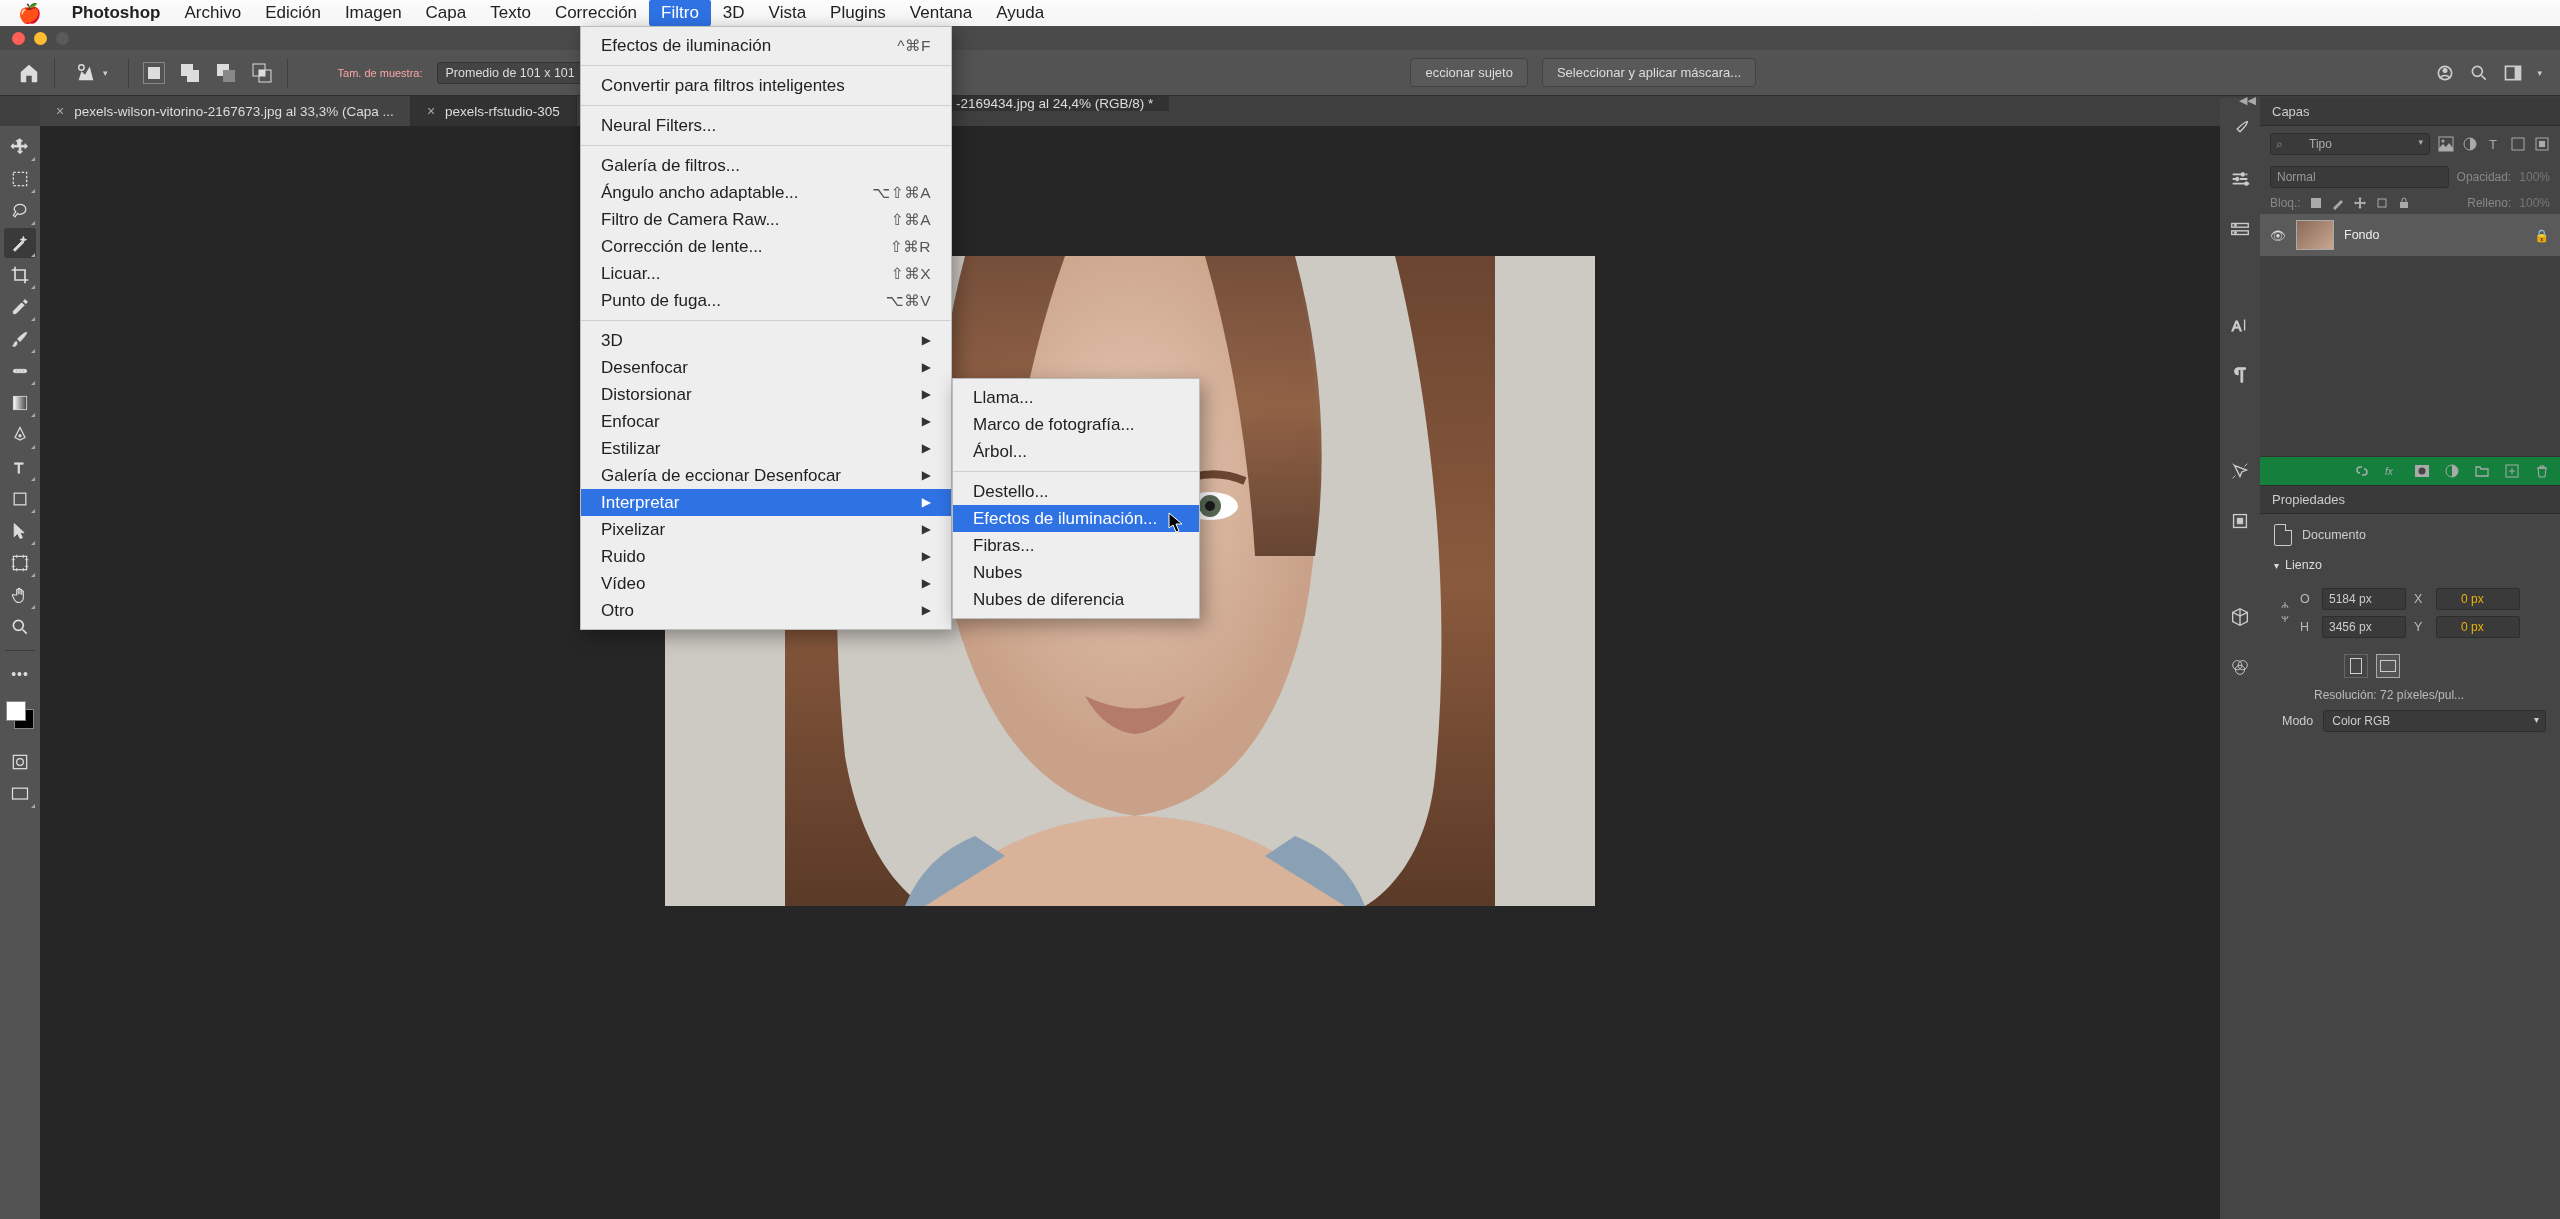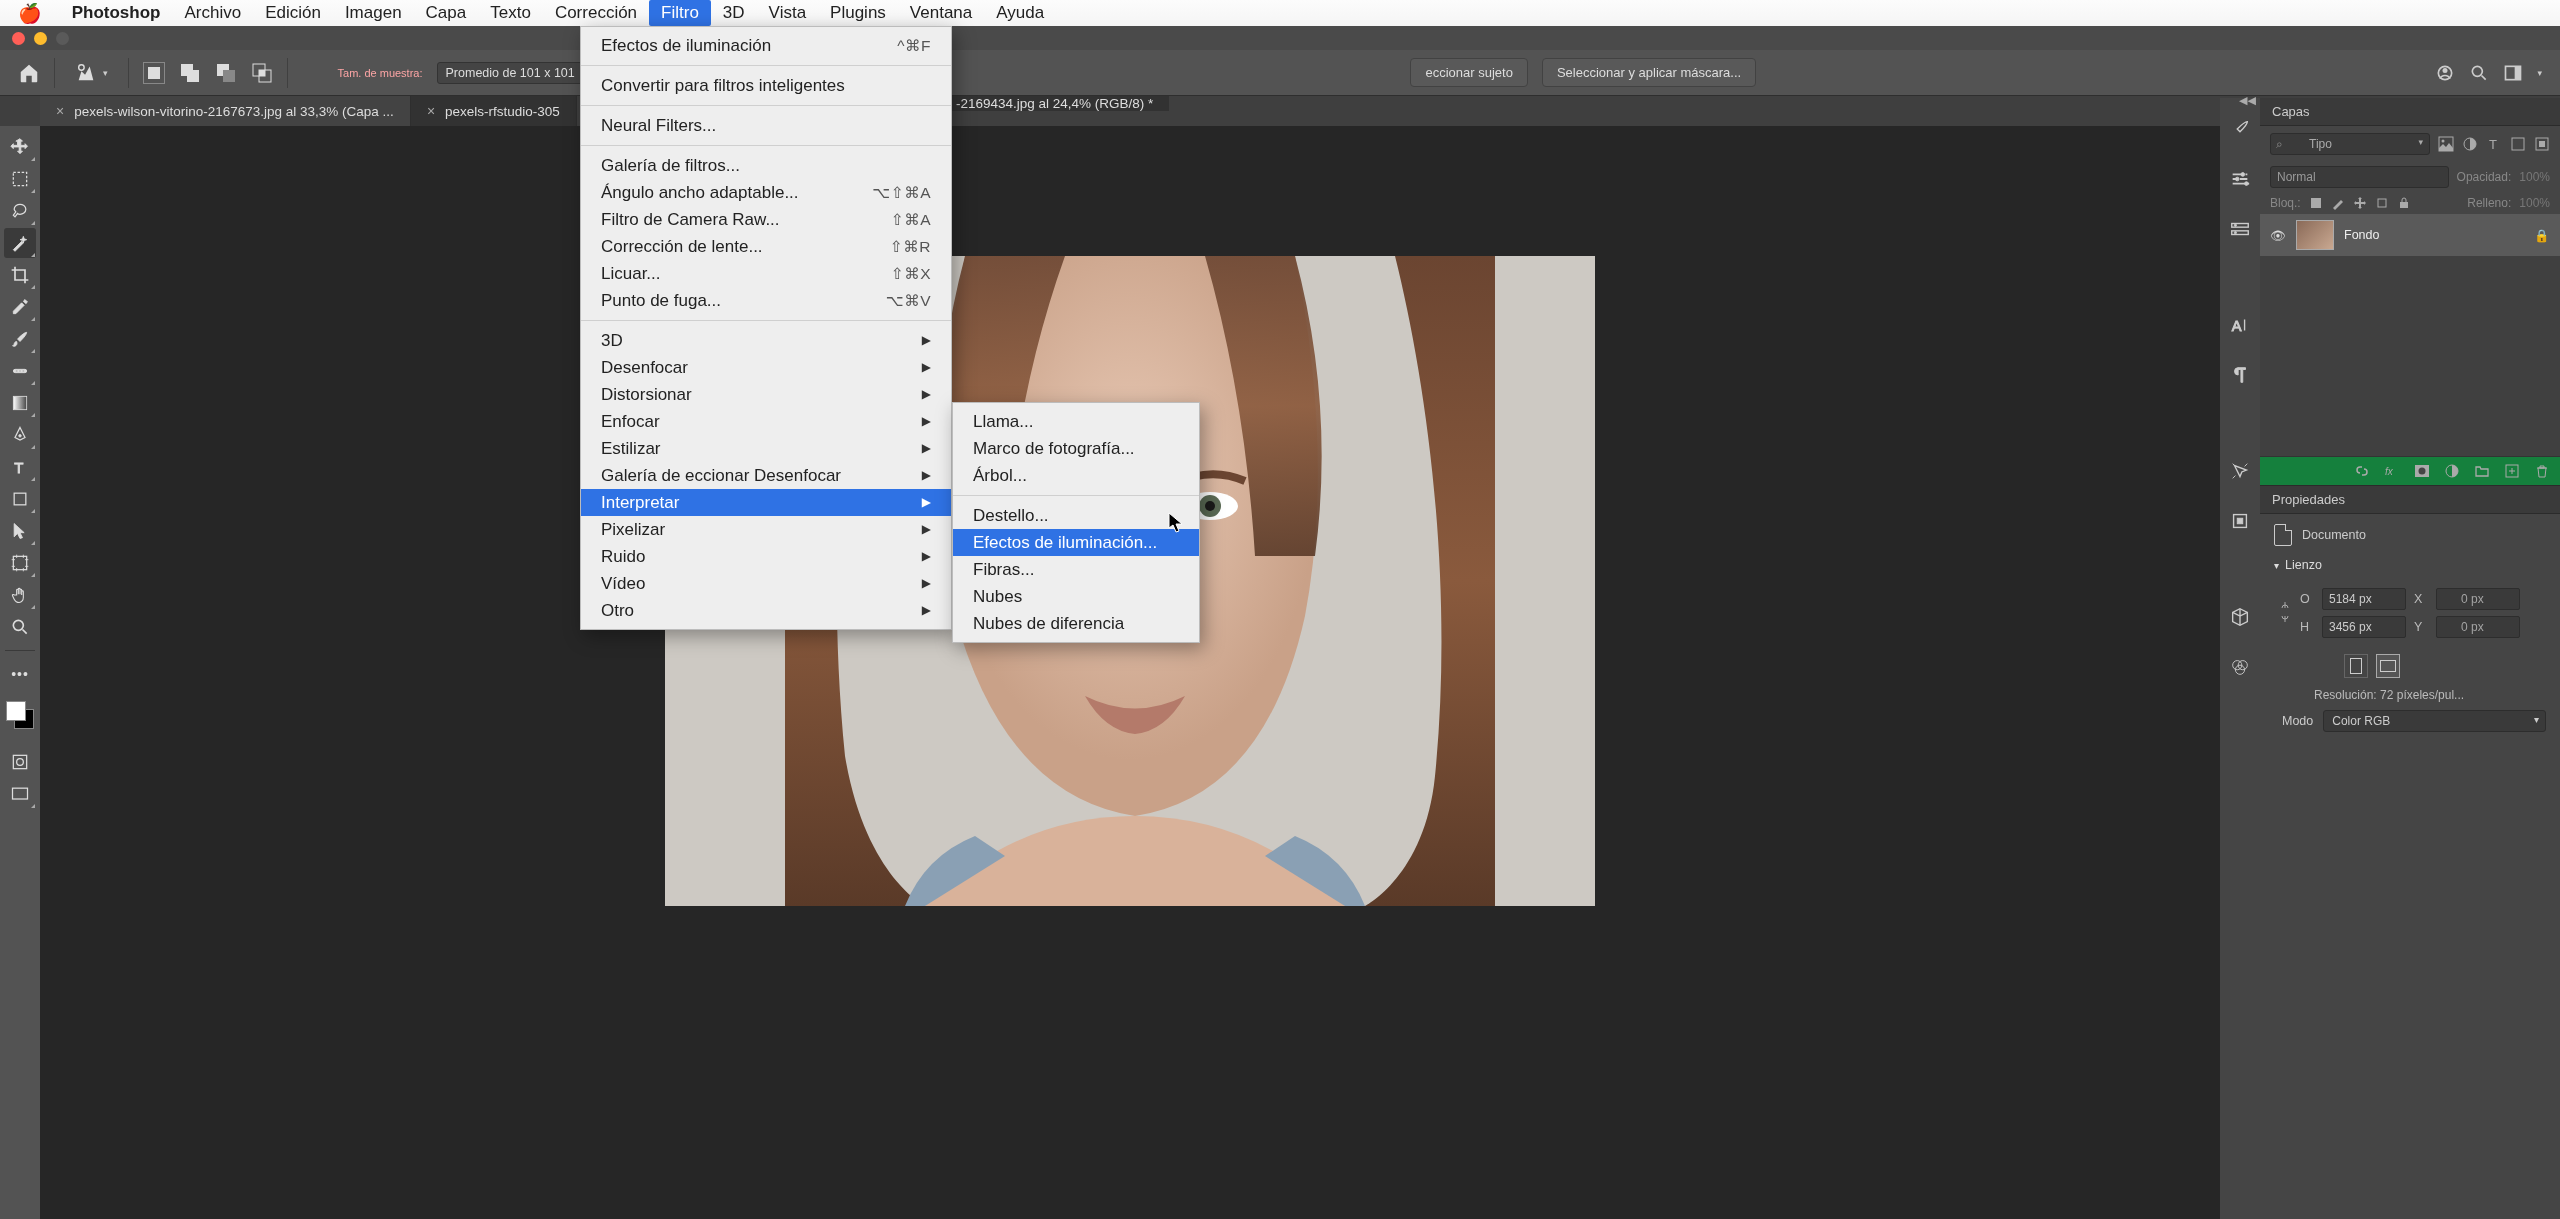--- a/index.html
+++ b/index.html
@@ -87,41 +87,41 @@
 .props { border-top:1px solid #2b2b2b; flex:1; }
 .props .body { padding:10px 14px; }
 .props .doc { display:flex; align-items:center; gap:10px; margin-bottom:12px; }
 .props .doc-ic { width:18px;height:22px; border:1.5px solid #ccc; border-radius:2px; position:relative;}
 .props .doc-ic:after{content:"";position:absolute;top:-1px;right:-1px;width:6px;height:6px;background:#454545;border-left:1.5px solid #ccc;border-bottom:1.5px solid #ccc;}
 .props .sect-h { display:flex; align-items:center; gap:6px; margin-bottom:10px; color:#ddd; font-size:12.5px;}
 .props .sect-h .chev { font-size:10px; }
 .props .dim { display:flex; align-items:center; gap:8px; margin:6px 0 6px 20px; }
 .props .dim .lbl2 { width:14px; color:#bbb; }
 .props .dim .val { background:#3a3a3a; border:1px solid #2d2d2d; padding:3px 6px; width:84px; font-size:12px; border-radius:2px; }
-.props .dim .val.dim2 { color:#a3a3a3;padding-left:24px; }
+.props .dim .val.dim2 { color:#eab308;padding-left:24px; }
 .props .orient { display:flex; gap:8px; margin:10px 0 10px 70px;}
 .props .orient .ob { width:24px;height:24px;border:1px solid #666; display:flex;align-items:center;justify-content:center; }
 .props .orient .ob.on{border-color:#aaa;background:#555;}
 .props .orient .pg{width:12px;height:16px;border:1.5px solid #ccc;}
 .props .orient .pg.h{width:16px;height:12px;}
 .props .res { font-size:12px; color:#bbb; margin:8px 0 8px 40px;}
 .props .mode { display:flex; align-items:center; gap:10px; margin:8px 0 0 8px;}
 .props .mode .msel { flex:1; background:#3a3a3a; border:1px solid #2d2d2d; padding:3px 8px; border-radius:3px; position:relative; font-size:12px;}
 .props .mode .msel:after{content:"▾";position:absolute;right:6px;font-size:10px;}
 
 
 .ddmenu { position: absolute; top: 26px; left: 580px; width: 372px; background: #eeeeee; border: 1px solid #bcbcbc; box-shadow: 4px 6px 18px rgba(0,0,0,.35); font-size: 17px; color: #222; padding: 5px 0; }
 .ddmenu .mi { display: flex; justify-content: space-between; align-items: center; padding: 2px 20px; line-height: 23px; }
 .ddmenu .mi .sc { color: #555; font-size: 15.5px; letter-spacing: 0.5px; }
 .ddmenu .mi .ar { font-size: 12px; color: #333; }
 .ddmenu .sep { height: 1px; background: #cfcfcf; margin: 6px 0; }
 .ddmenu .mi.hl { background: #2f72e4; color: #fff; }
 .ddmenu .mi.hl .ar { color: #fff; }
 
-.submenu { position: absolute; top: 402px; left: 952px; width: 248px; background: #eeeeee; border: 1px solid #bcbcbc; box-shadow: 4px 6px 18px rgba(0,0,0,.35); font-size: 17px; color: #222; padding: 5px 0; }
+.submenu { position: absolute; top: 378px; left: 952px; width: 248px; background: #eeeeee; border: 1px solid #bcbcbc; box-shadow: 4px 6px 18px rgba(0,0,0,.35); font-size: 17px; color: #222; padding: 5px 0; }
 .submenu .mi { padding: 2px 20px; line-height:23px; }
 .submenu .sep { height: 1px; background: #cfcfcf; margin: 6px 0; }
 .submenu .mi.hl { background: #2f72e4; color: #fff; }
 
 .cursor { position:absolute; top:512px; left:1168px; width:16px; height:22px; }
 .cursor svg { width:100%; height:100%; }
 </style>
 </head>
 <body>
 

